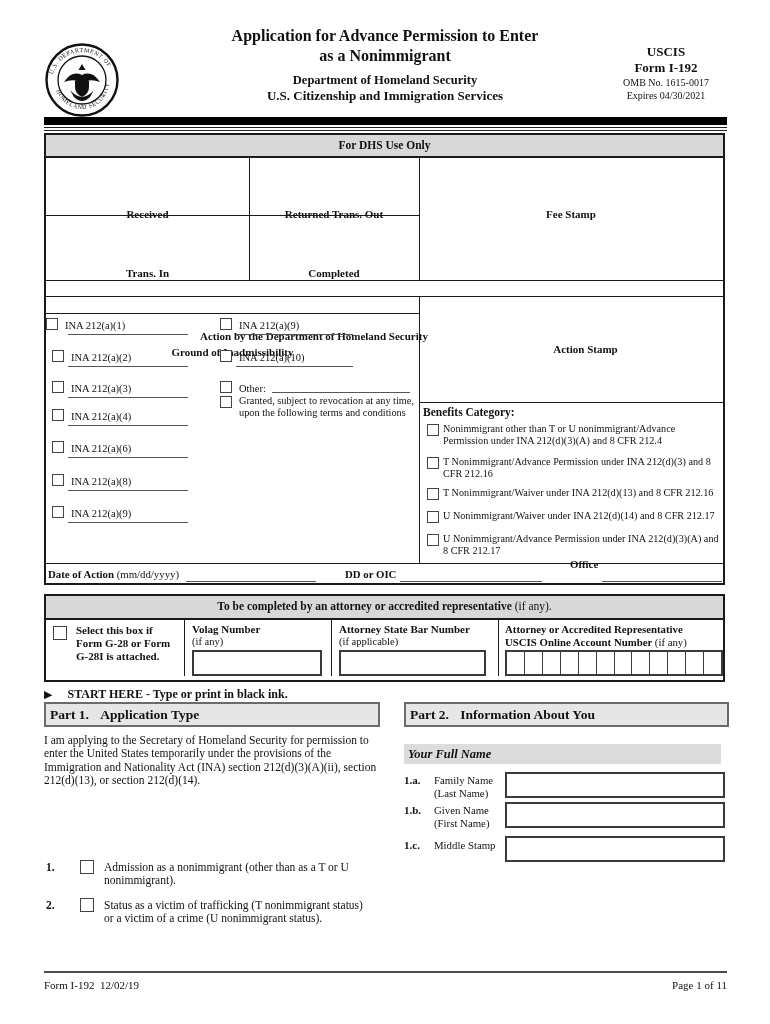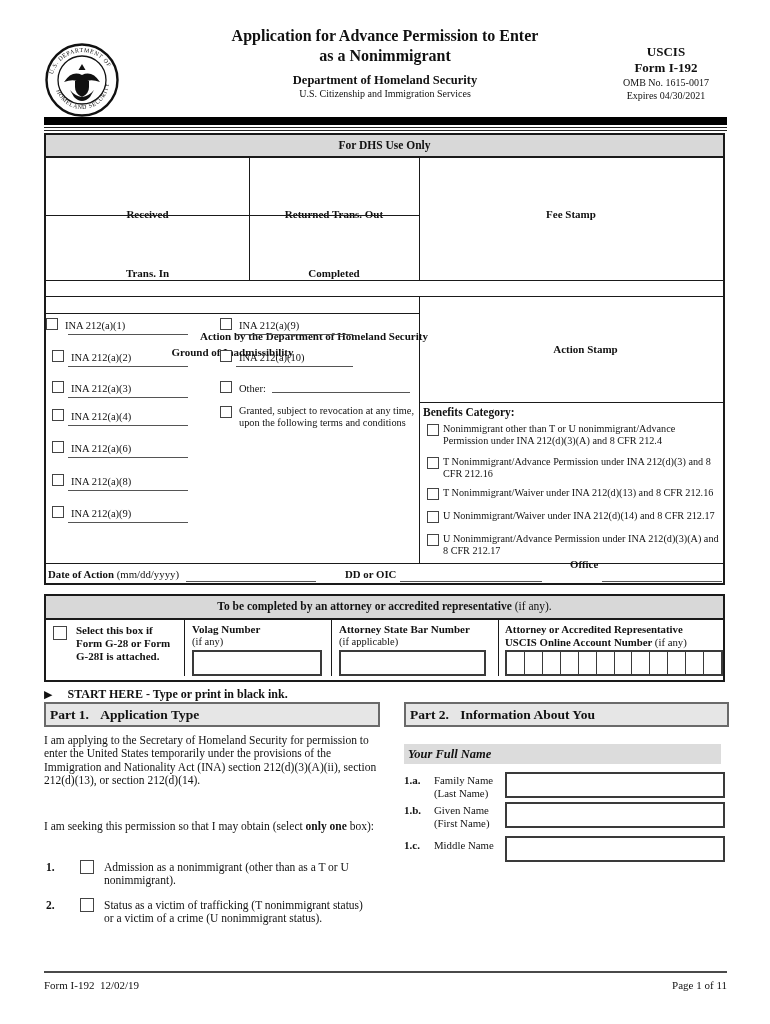--- a/index.html
+++ b/index.html
@@ -4,21 +4,21 @@
 <style>
   html,body{margin:0;padding:0;background:#fff;}
   .page{position:relative;width:770px;height:1024px;background:#fff;
         font-family:"Liberation Serif","DejaVu Serif",serif;color:#111;overflow:hidden;}
   .abs{position:absolute;}
   .b{font-weight:bold;}
   .ctr{text-align:center;}
   
   .title1{font-size:16px;font-weight:bold;line-height:20px;}
   .title3{font-size:12.5px;font-weight:bold;margin-top:7px;}
-  .title4{font-size:10px;}
+  .title4{font-size:13px;font-weight:bold;}
   .meta1{font-size:13px;font-weight:bold;line-height:16px;}
   .meta2{font-size:10px;line-height:13px;}
   .topbar{background:#000;height:8px;}
   .thinline{height:2px;border-top:1px solid #222;border-bottom:1px solid #222;}
   
   .frame{border:2px solid #1a1a1a;background:#fff;}
   .band{background:#d8d8d8;border-bottom:2px solid #1a1a1a;font-weight:bold;
         font-size:11.5px;text-align:center;line-height:20px;}
   .vline{position:absolute;width:0;border-left:1.5px solid #1a1a1a;}
   .hline{position:absolute;height:0;border-top:1.5px solid #1a1a1a;}
@@ -120,21 +120,21 @@
     <div class="uline" style="left:22px;top:355px;width:120px;"></div>
     <div class="gitem" style="left:6px;top:371px;"><span class="cb"></span><span>INA 212(a)(9)</span></div>
     <div class="uline" style="left:22px;top:387px;width:120px;"></div>
 
     <div class="gitem" style="left:174px;top:183px;"><span class="cb"></span><span>INA 212(a)(9)</span></div>
     <div class="uline" style="left:190px;top:199px;width:117px;"></div>
     <div class="gitem" style="left:174px;top:215px;"><span class="cb"></span><span>INA 212(a)(10)</span></div>
     <div class="uline" style="left:190px;top:231px;width:117px;"></div>
     <div class="gitem" style="left:174px;top:246px;"><span class="cb"></span><span>Other:</span></div>
     <div class="uline" style="left:226px;top:257px;width:138px;"></div>
-    <div class="abs" style="left:174px;top:270px;width:196px;font-size:10.3px;line-height:12px;">
+    <div class="abs" style="left:174px;top:260px;width:196px;font-size:10.3px;line-height:12px;">
       <span class="cb" style="float:left;margin:1px 7px 0 0;"></span>
       <span>Granted, subject to revocation at any time, upon the following terms and conditions</span>
     </div>
 
     <div class="celllab" style="left:373px;top:160px;width:333px;">Action Stamp</div>
     <div class="hline" style="left:373px;top:267px;width:304px;"></div>
     <div class="abs b" style="left:377px;top:271px;font-size:11.5px;">Benefits Category:</div>
 
     <div class="benefit" style="left:397px;top:288px;"><span>Nonimmigrant other than T or U nonimmigrant/Advance Permission under INA 212(d)(3)(A) and 8 CFR 212.4</span></div>
     <span class="cb abs" style="left:381px;top:289px;"></span>
@@ -199,23 +199,20 @@
   <div class="parthdr" style="left:44px;top:702px;width:328px;">
     <span>Part 1.</span>
     <span style="margin-left:8px;">Application Type</span>
   </div>
   <div class="parthdr" style="left:404px;top:702px;width:317px;">
     <span>Part 2.</span>
     <span style="margin-left:8px;">Information About You</span>
   </div>
 
   <div class="body-par" style="left:44px;top:734px;width:344px;">I am applying to the Secretary of Homeland Security for permission to enter the United States temporarily under the provisions of the Immigration and Nationality Act (INA) section 212(d)(3)(A)(ii), section 212(d)(13), or section 212(d)(14).</div>
-  <div class="body-par" style="left:44px;top:820px;width:344px;">
-    <span>I am seeking this permission so that I may obtain (select </span><span class="b">only one</span><span> box):</span>
-  </div>
 
   <div class="fldnum" style="left:46px;top:861px;font-size:11.5px;">1.</div>
   <span class="cb cb13 abs" style="left:80px;top:860px;"></span>
   <div class="body-par" style="left:104px;top:861px;width:280px;">Admission as a nonimmigrant (other than as a T or U nonimmigrant).</div>
 
   <div class="fldnum" style="left:46px;top:899px;font-size:11.5px;">2.</div>
   <span class="cb cb13 abs" style="left:80px;top:898px;"></span>
   <div class="body-par" style="left:104px;top:899px;width:266px;">Status as a victim of trafficking (T nonimmigrant status) or a victim of a crime (U nonimmigrant status).</div>
 
   <div class="namesband" style="left:404px;top:744px;width:313px;height:20px;">Your Full Name</div>
@@ -229,21 +226,21 @@
 
   <div class="fldnum" style="left:404px;top:804px;">1.b.</div>
   <div class="fldlab" style="left:434px;top:804px;width:70px;">
     <span>Given Name</span>
     <span>(First Name)</span>
   </div>
   <div class="inpbox" style="left:505px;top:802px;width:216px;height:22px;"></div>
 
   <div class="fldnum" style="left:404px;top:839px;">1.c.</div>
   <div class="fldlab" style="left:434px;top:839px;width:70px;">
-    <span>Middle Name</span>
+    <span>Middle Stamp</span>
   </div>
   <div class="inpbox" style="left:505px;top:836px;width:216px;height:22px;"></div>
 
   <div class="abs" style="left:44px;top:971px;width:683px;height:2px;background:#4a4a4a;"></div>
   <div class="foot" style="left:44px;top:979px;">Form I-192  12/02/19</div>
   <div class="foot" style="left:627px;top:979px;width:100px;text-align:right;">Page 1 of 11</div>
 
 </div>
 
 </body></html>

